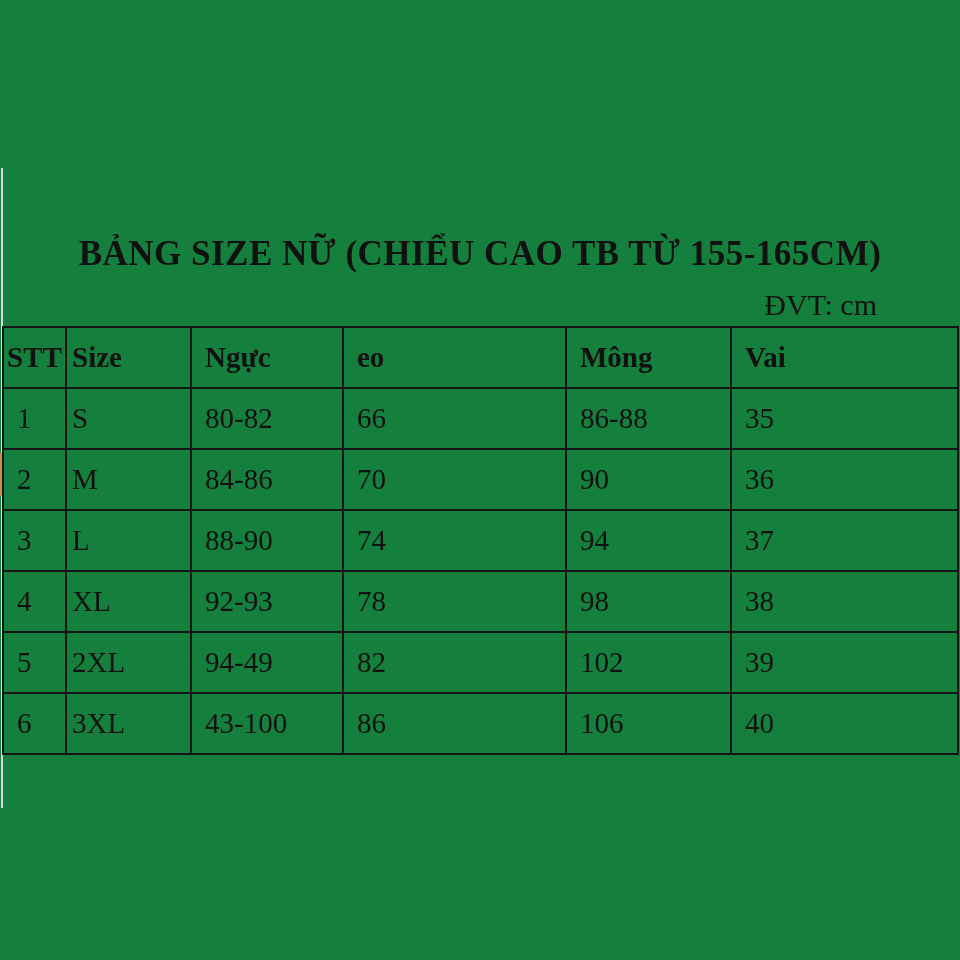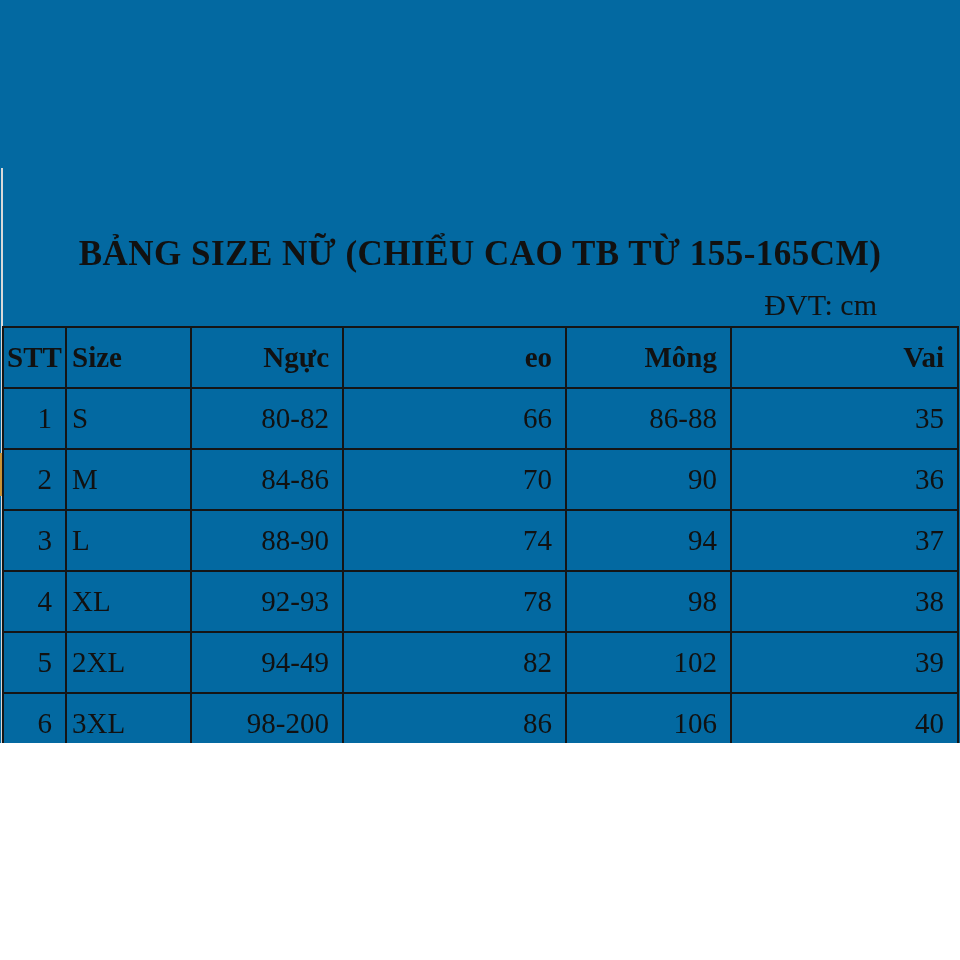--- a/index.html
+++ b/index.html
@@ -10,23 +10,23 @@
   * { box-sizing: border-box; }
   html, body { margin: 0; padding: 0; }
   body {
     width: 960px; height: 960px;
     background: #ffffff;
     font-family: "Liberation Serif", "DejaVu Serif", serif;
     color: #111111;
   }
   .canvas {
     position: relative;
-    width: 960px; height: 743px;
+    width: 960px; height: 960px;
     overflow: hidden;
-    background: #0369a1;
+    background: #15803d;
   }
   .page-edge-line {
     position: absolute;
     left: 1px; top: 168px;
     width: 2px; height: 640px;
     background: var(--page-edge);
   }
   .selection-marker {
     position: absolute;
     left: 0; top: 453px;
@@ -61,21 +61,21 @@
   table.size-table td {
     border: 2px solid var(--border);
     font-size: 29px;
     padding: 13px;
     overflow: hidden;
     white-space: nowrap;
   }
   table.size-table thead tr { height: 40px; }
   table.size-table tbody tr { height: 42px; }
   table.size-table th { font-weight: bold; }
-  .al-c { text-align: right; }
+  .al-c { text-align: left; }
   .al-l { text-align: left; padding-left: 5px !important; }
   th.col-stt { text-align: center; padding: 0 1px !important; }
 </style>
 </head>
 <body>
 
 <div class="canvas">
 
   <div class="page-edge-line"></div>
   <div class="selection-marker"></div>
@@ -139,20 +139,20 @@
         <td class="al-c">5</td>
         <td class="al-l">2XL</td>
         <td class="al-c">94-49</td>
         <td class="al-c">82</td>
         <td class="al-c">102</td>
         <td class="al-c">39</td>
       </tr>
       <tr>
         <td class="al-c">6</td>
         <td class="al-l">3XL</td>
-        <td class="al-c">98-200</td>
+        <td class="al-c">43-100</td>
         <td class="al-c">86</td>
         <td class="al-c">106</td>
         <td class="al-c">40</td>
       </tr>
     </tbody>
   </table>
 </div>
 
 </body></html>

